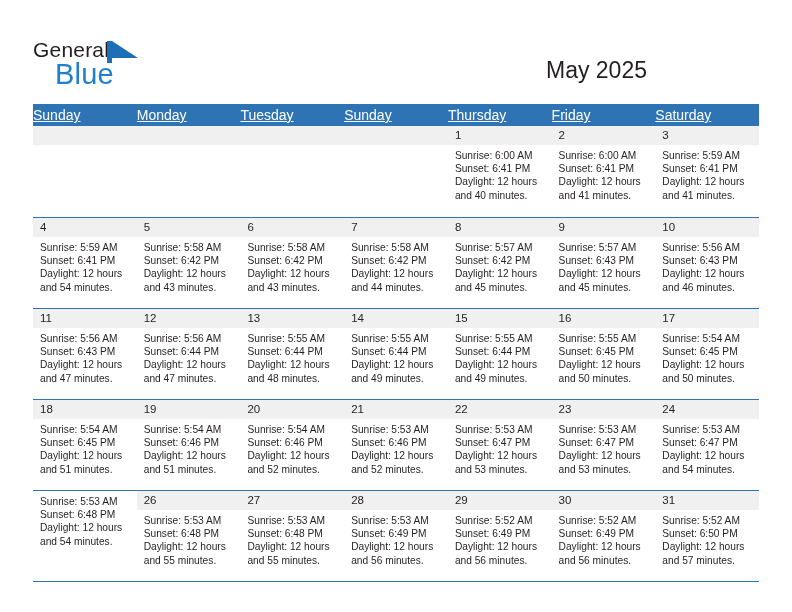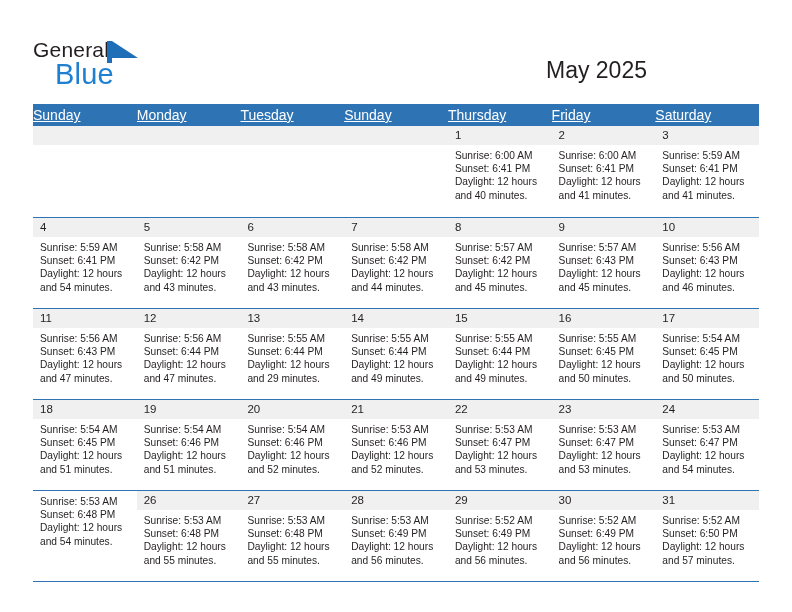--- a/index.html
+++ b/index.html
@@ -346,21 +346,21 @@
             </div>
           </div>
           <div class="day-cell">
             <div class="day-num-band">
               <span class="day-num">13</span>
             </div>
             <div class="day-body">
               <div class="day-line">Sunrise: 5:55 AM</div>
               <div class="day-line">Sunset: 6:44 PM</div>
               <div class="day-line">Daylight: 12 hours</div>
-              <div class="day-line">and 29 minutes.</div>
+              <div class="day-line">and 48 minutes.</div>
             </div>
           </div>
           <div class="day-cell">
             <div class="day-num-band">
               <span class="day-num">14</span>
             </div>
             <div class="day-body">
               <div class="day-line">Sunrise: 5:55 AM</div>
               <div class="day-line">Sunset: 6:44 PM</div>
               <div class="day-line">Daylight: 12 hours</div>

